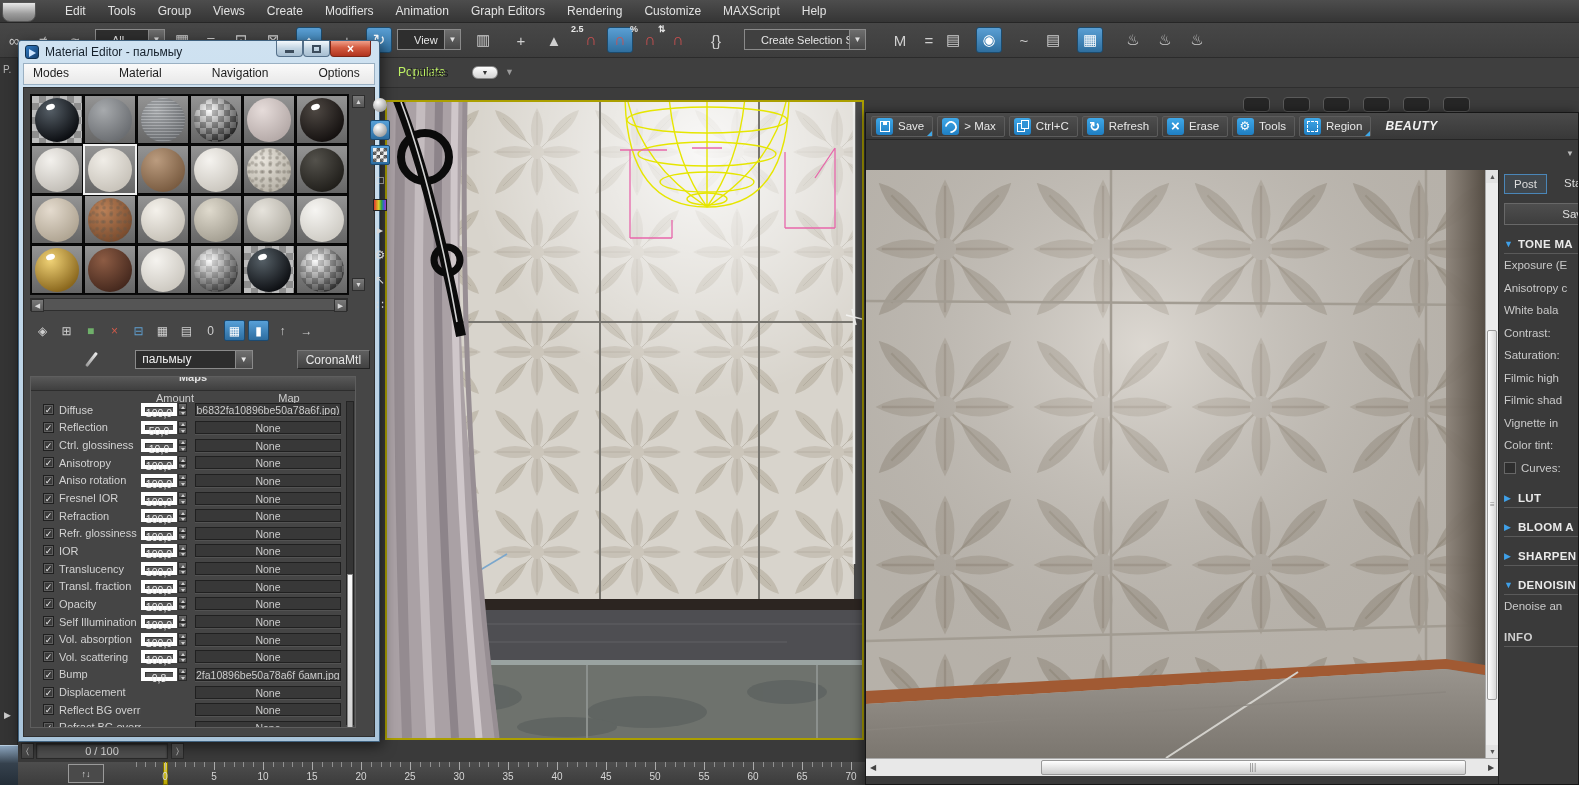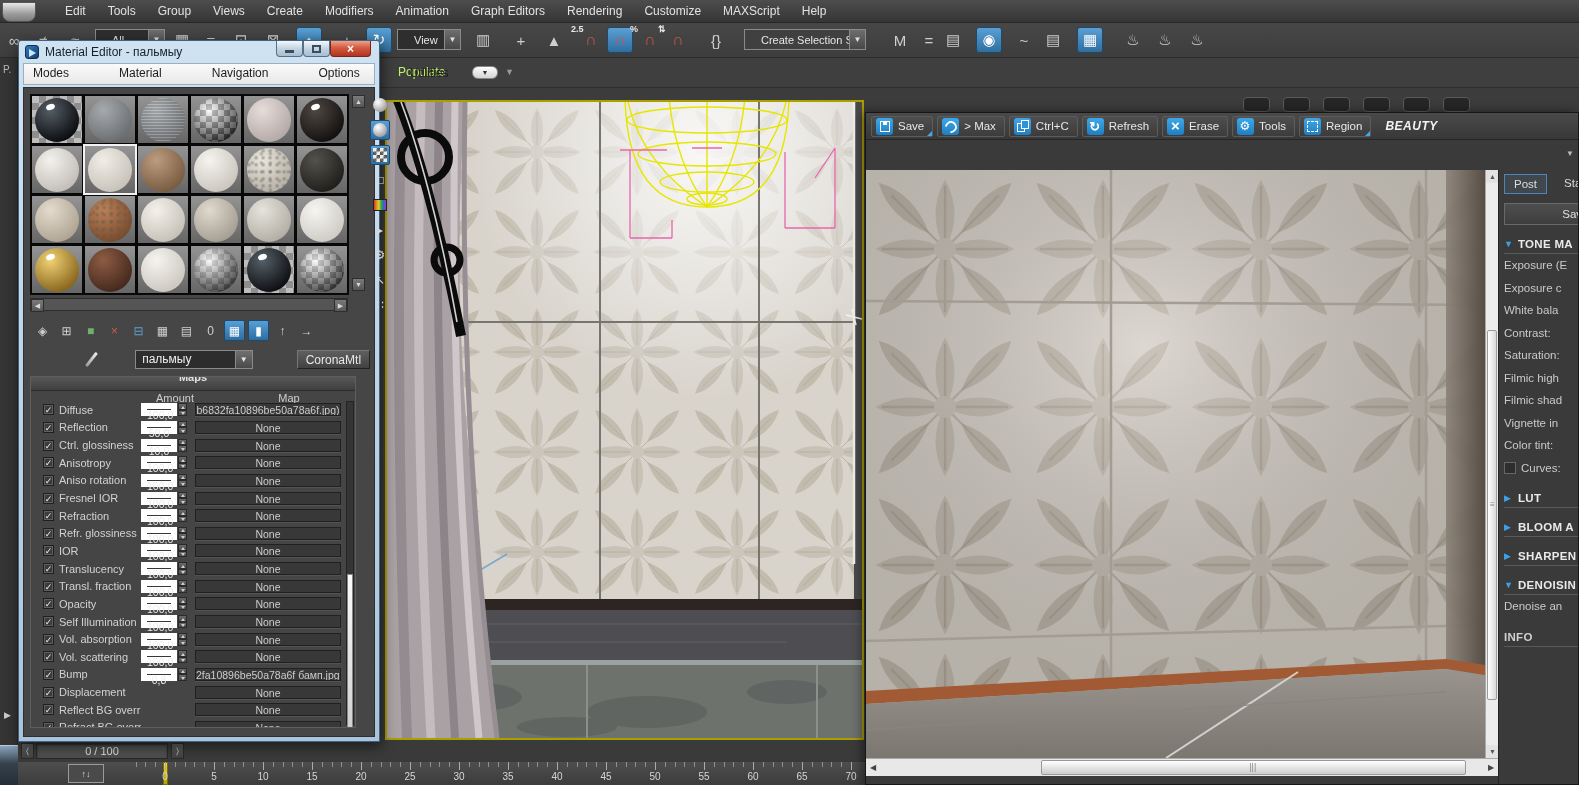--- a/index.html
+++ b/index.html
@@ -132,21 +132,21 @@
   #me-rollhdr{height:14px;overflow:hidden;background:linear-gradient(#585858,#3f3f3f);border-bottom:1px solid #2d2d2d;}
   #me-rollhdr span{display:block;margin-top:-6px;text-align:center;font-size:11px;font-weight:bold;color:#e0e0e0;}
   #me-colhdr{display:flex;height:14px;align-items:center;font-size:11px;color:#cfcfcf;}
   #me-colhdr .ca{width:96px;margin-left:96px;text-align:center;}
   #me-colhdr .cm{flex:1;text-align:center;}
   #me-params{position:absolute;left:2px;top:24px;right:10px;bottom:2px;}
   .prow{height:17.65px;display:flex;align-items:center;}
   .pchk{width:11px;height:11px;margin-left:10px;background:#3b3b3b;border:1px solid #1f1f1f;box-shadow:inset 0 0 0 1px #5f5f5f;
     color:#efefef;font-size:9px;line-height:10px;text-align:center;}
   .plabel{width:82px;margin-left:5px;font-size:11px;color:#d2d2d2;white-space:nowrap;overflow:hidden;}
-  .pamt{width:36px;height:13px;background:#575757;border:6px solid #ffffff;box-shadow:inset 1px 1px 1px rgba(0,0,0,.4);
+  .pamt{width:36px;height:13px;background:#575757;border:4px solid #ffffff;box-shadow:inset 1px 1px 1px rgba(0,0,0,.4);
     color:#ececec;font-size:10.5px;text-align:center;line-height:12px;}
   .pamt.empty{background:transparent;border:none;box-shadow:none;}
   .pspin{width:9px;height:13px;display:flex;flex-direction:column;margin-left:1px;}
   .pspin i{flex:1;background:linear-gradient(#6a6a6a,#4c4c4c);border:1px solid #2a2a2a;position:relative;}
   .pspin i::after{content:"";position:absolute;left:1.5px;top:1.5px;border-left:2.5px solid transparent;border-right:2.5px solid transparent;}
   .pspin i.up::after{border-bottom:3px solid #cfcfcf;}
   .pspin i.dn::after{border-top:3px solid #cfcfcf;}
   .pmap{flex:1;height:13px;margin:0 4px 0 8px;background:#383838;border:1px solid #202020;box-shadow:0 1px 0 rgba(255,255,255,.08);
     color:#cccccc;font-size:10.5px;text-align:center;line-height:12px;white-space:nowrap;overflow:hidden;}
   #me-rollscroll{position:absolute;right:1px;top:24px;width:8px;bottom:2px;background:#353535;border:1px solid #242424;}
@@ -924,21 +924,21 @@
       <div id="vfb-save">Save.</div>
       <div id="vfb-sections">
           <div class="sec-w">
             <div class="sec-h">
               <span class="tri">▼</span>
               <span class="hl">TONE MA</span>
             </div>
             <div class="sec-line"></div>
           </div>
           <div class="p-item">Exposure (E</div>
-          <div class="p-item">Exposure c</div>
+          <div class="p-item">Anisotropy c</div>
           <div class="p-item">White bala</div>
           <div class="p-item">Contrast:</div>
           <div class="p-item">Saturation:</div>
           <div class="p-item">Filmic high</div>
           <div class="p-item">Filmic shad</div>
           <div class="p-item">Vignette in</div>
           <div class="p-item">Color tint:</div>
           <div class="p-check">
             <div class="box"></div>
             <span class="cl">Curves:</span>

